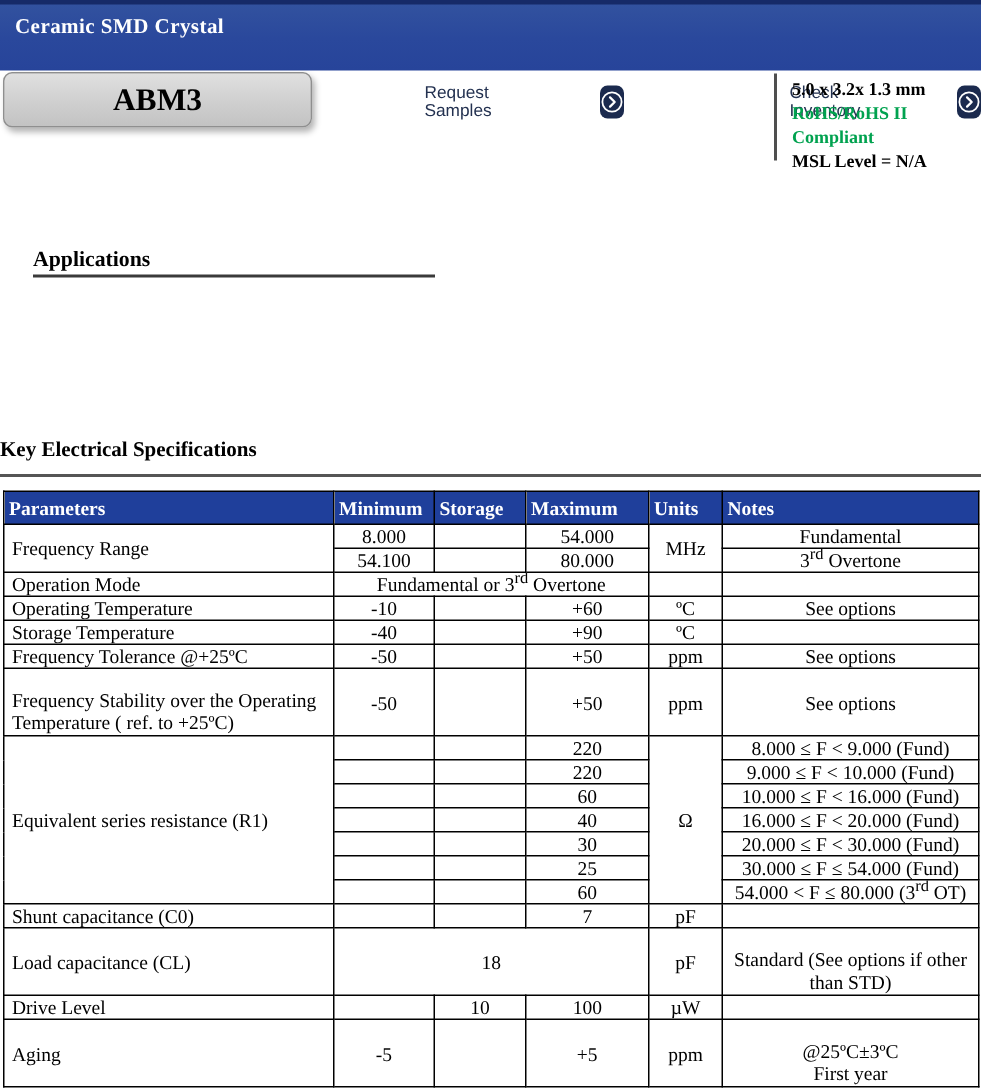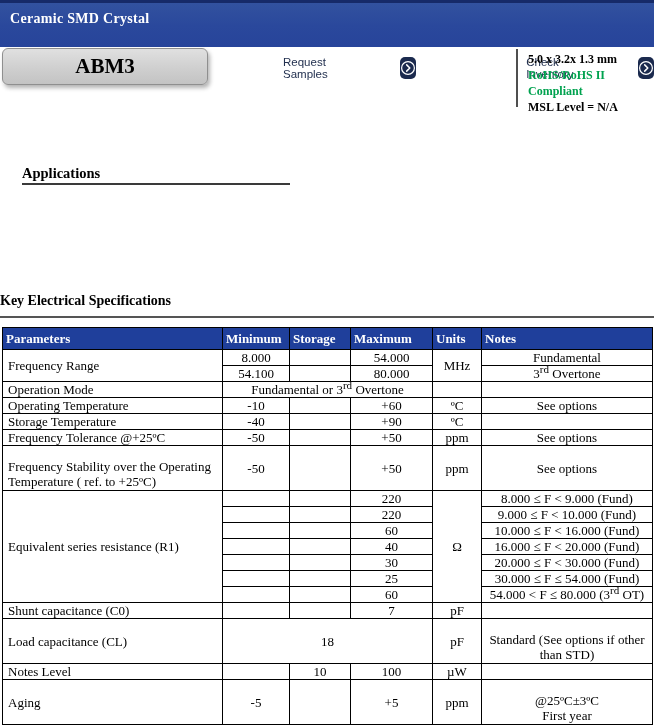--- a/index.html
+++ b/index.html
@@ -251,21 +251,21 @@
       </tr>
 
       <tr>
         <td class="param">Load capacitance (CL)</td>
         <td colspan="3">18</td>
         <td>pF</td>
         <td class="twoline">Standard (See options if other than STD)</td>
       </tr>
 
       <tr>
-        <td class="param">Notes Level</td>
+        <td class="param">Drive Level</td>
         <td></td>
         <td>10</td>
         <td>100</td>
         <td>µW</td>
         <td></td>
       </tr>
 
       <tr>
         <td class="param">Aging</td>
         <td>-5</td>

